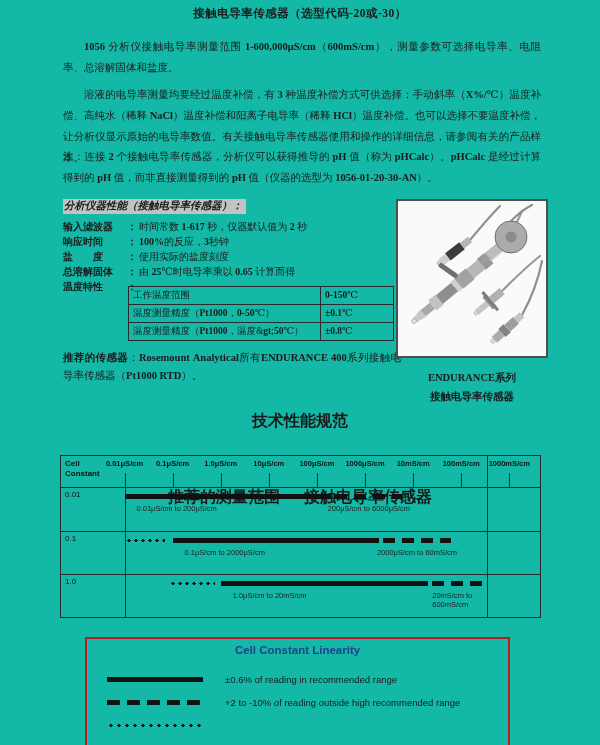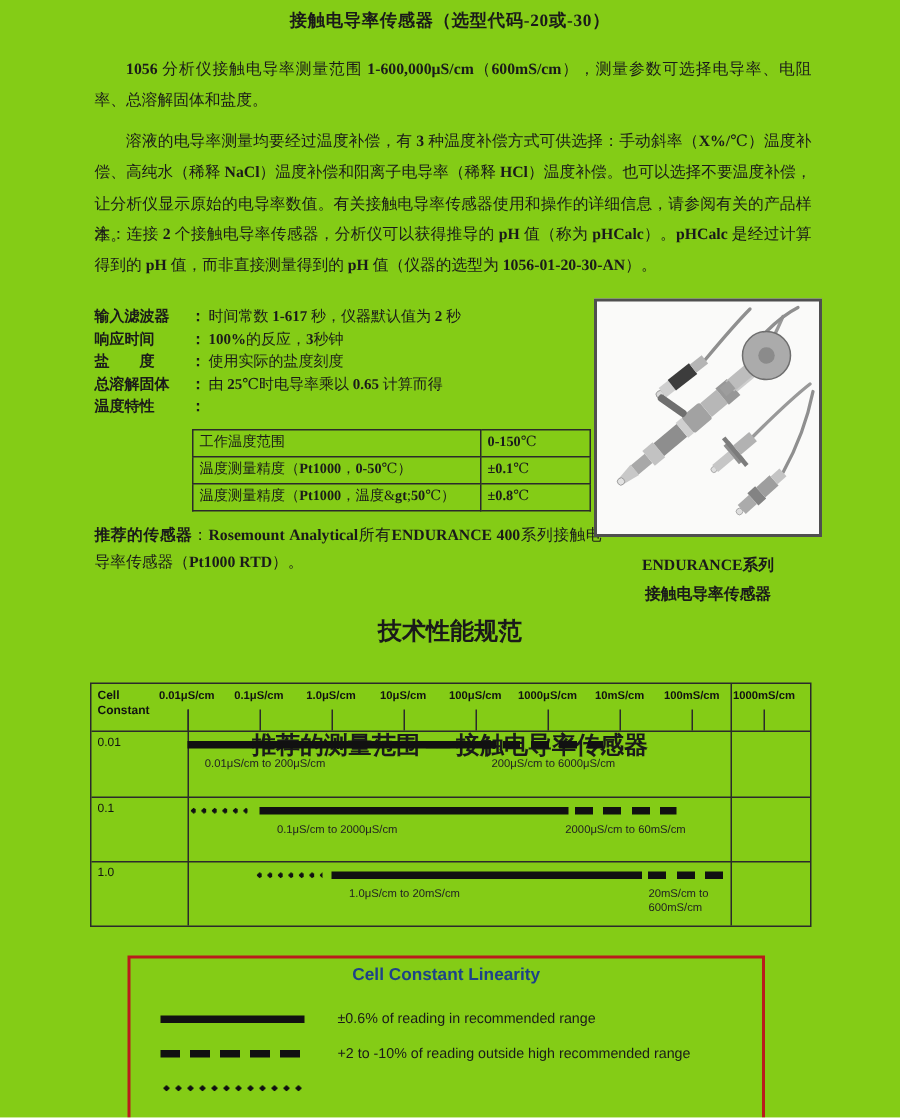--- a/index.html
+++ b/index.html
@@ -1,16 +1,16 @@
 <!DOCTYPE html>
 <html><head>
 <meta charset="utf-8">
 <style>
   html,body{margin:0;padding:0;background:#ffffff;}
-  .page{position:relative;width:600px;height:745px;background:#84cc16;overflow:hidden;
+  .page{position:relative;width:600px;height:745px;background:#14b8a6;overflow:hidden;
         font-family:"Liberation Serif","DejaVu Serif",serif;color:#1a1a1a;}
   .doc-title{position:absolute;top:6px;left:0;width:600px;text-align:center;
              font-size:11.5px;font-weight:bold;letter-spacing:.5px;}
   .para{position:absolute;left:63px;width:478px;margin:0;font-size:10.5px;line-height:21px;
         text-align:justify;}
   .p1{top:36px;text-indent:2em;}
   .p2{top:84px;text-indent:2em;}
   .note{top:146px;}
   
   .specs{position:absolute;left:63px;top:199px;width:336px;font-size:10px;}
@@ -77,20 +77,21 @@
 
 <div class="page">
 
   <div class="doc-title">接触电导率传感器（选型代码-20或-30）</div>
 
   <p class="para p1"><b>1056</b> 分析仪接触电导率测量范围 <b>1-600,000μS/cm</b>（<b>600mS/cm</b>），测量参数可选择电导率、电阻率、总溶解固体和盐度。</p>
   <p class="para p2">溶液的电导率测量均要经过温度补偿，有 <b>3</b> 种温度补偿方式可供选择：手动斜率（<b>X%/</b>℃）温度补偿、高纯水（稀释 <b>NaCl</b>）温度补偿和阳离子电导率（稀释 <b>HCl</b>）温度补偿。也可以选择不要温度补偿，让分析仪显示原始的电导率数值。有关接触电导率传感器使用和操作的详细信息，请参阅有关的产品样本。</p>
   <p class="para note">注：连接 <b>2</b> 个接触电导率传感器，分析仪可以获得推导的 <b>pH</b> 值（称为 <b>pHCalc</b>）。<b>pHCalc</b> 是经过计算得到的 <b>pH</b> 值，而非直接测量得到的 <b>pH</b> 值（仪器的选型为 <b>1056-01-20-30-AN</b>）。</p>
 
   <div class="specs">
+    <span class="spec-header">分析仪器性能（接触电导率传感器）：</span>
     <div class="spec-rows">
         <div class="spec-row">
           <span class="spec-label">输入滤波器</span>
           <span class="spec-colon">：</span>
           <span class="spec-value">时间常数 <b>1-617</b> 秒，仪器默认值为 <b>2</b> 秒</span>
         </div>
         <div class="spec-row">
           <span class="spec-label">响应时间</span>
           <span class="spec-colon">：</span>
           <span class="spec-value"><b>100%</b>的反应，<b>3</b>秒钟</span>

